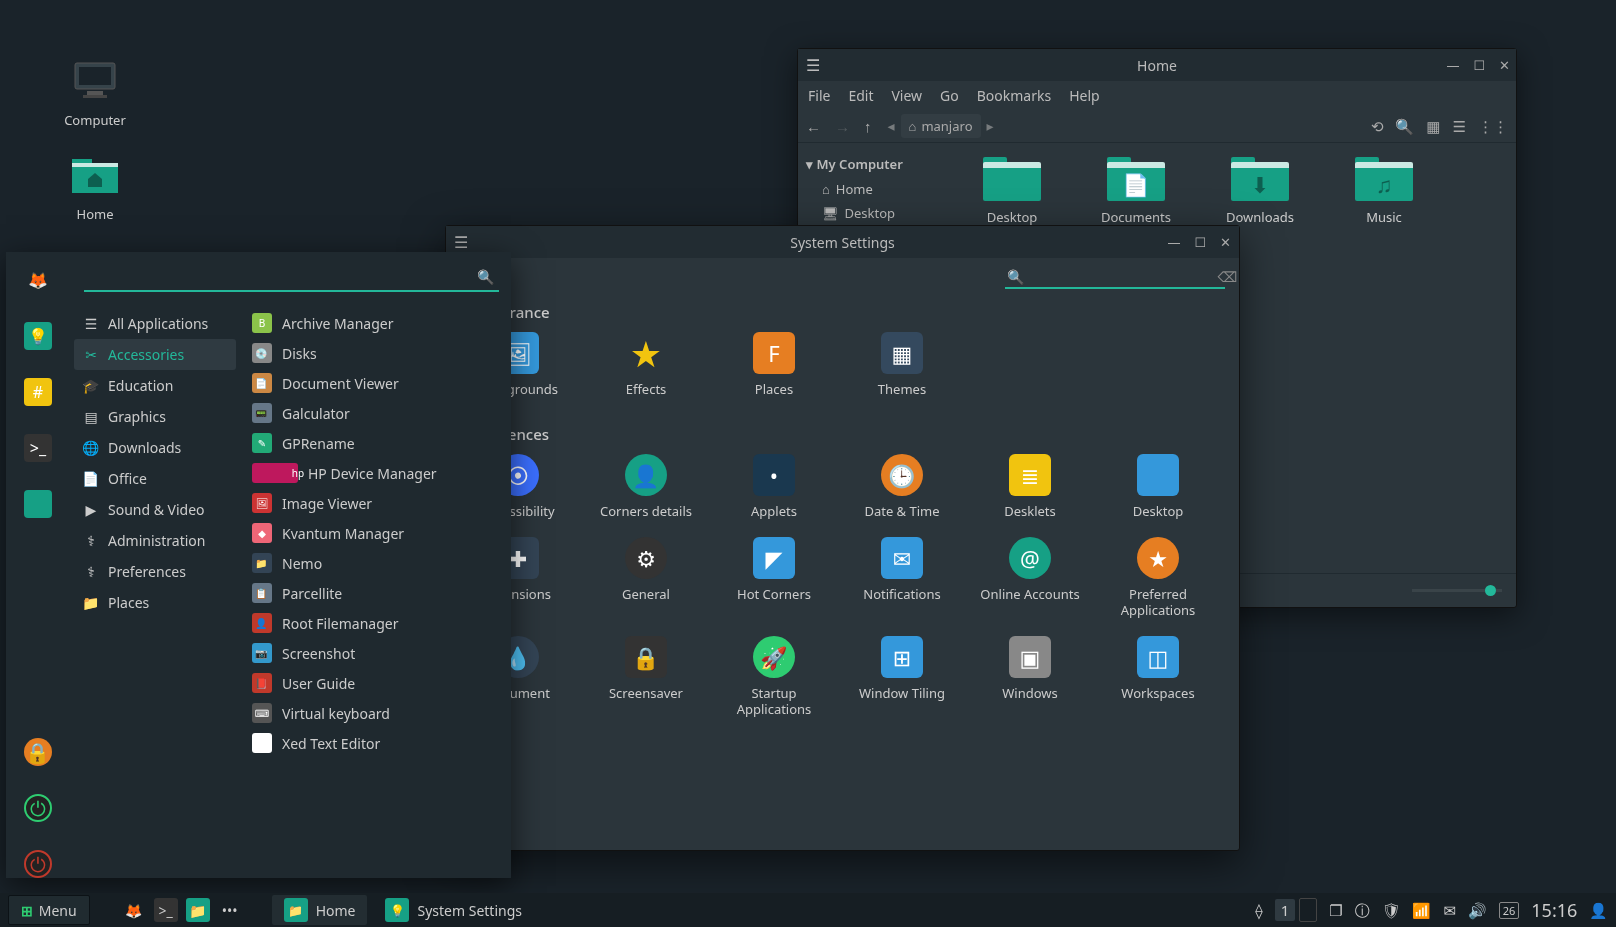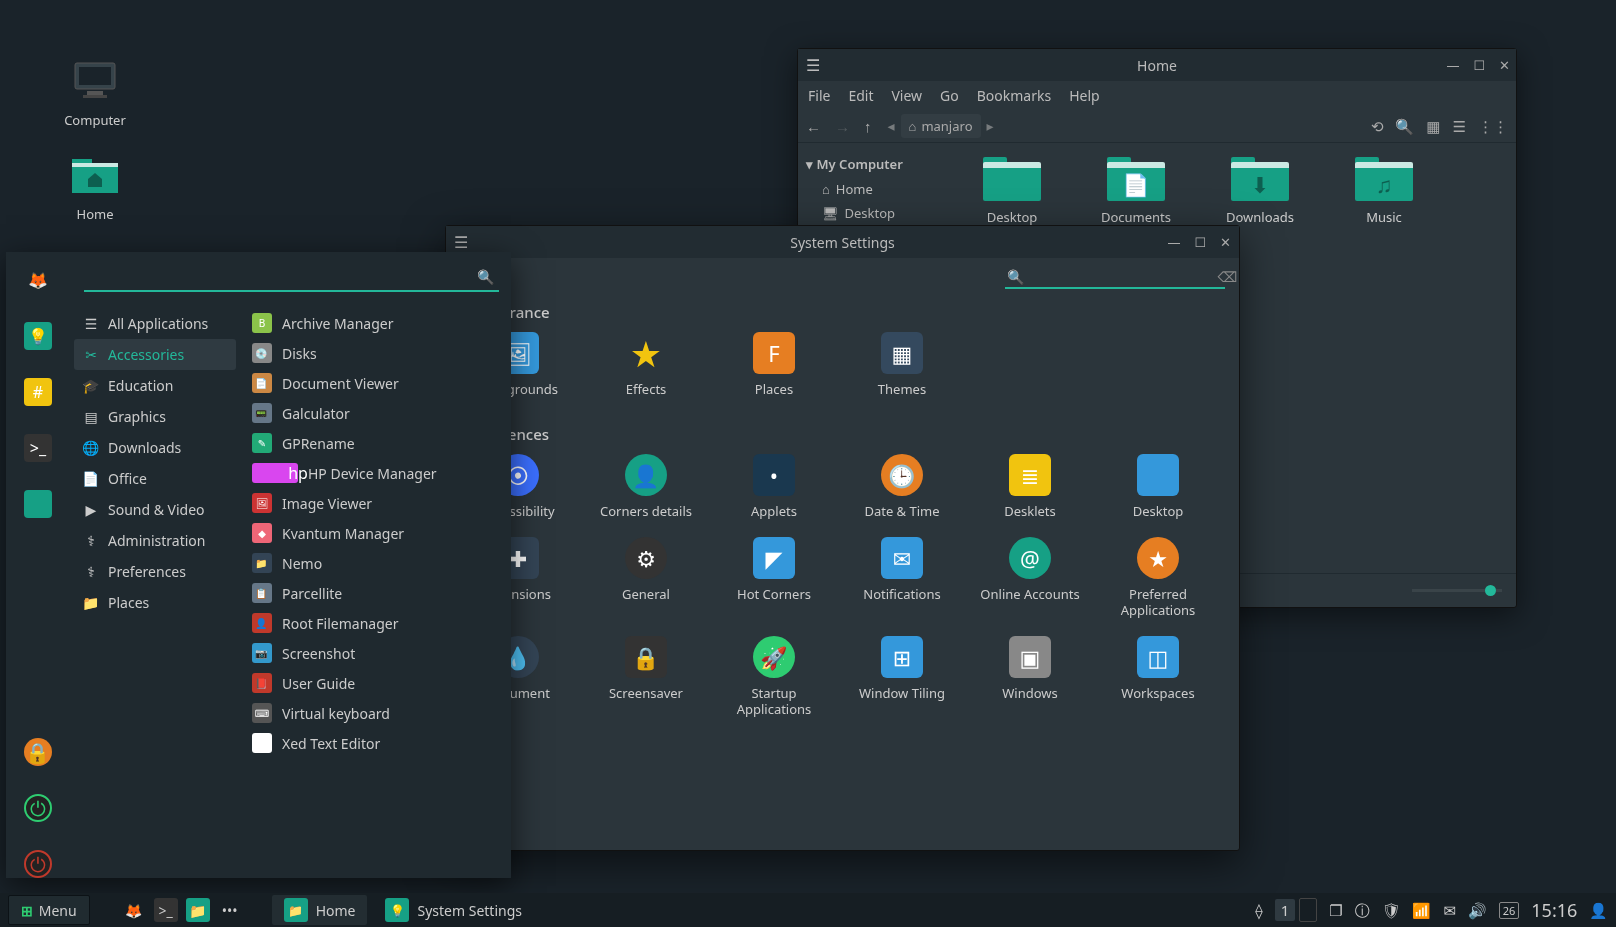--- a/index.html
+++ b/index.html
@@ -377,21 +377,21 @@
       </div>
       <div class="app">
         <span class="ai" style="background:#678;color:#fff;font-size:10px;">📟</span>
         <span>Galculator</span>
       </div>
       <div class="app">
         <span class="ai" style="background:#2a7;color:#fff;font-size:10px;">✎</span>
         <span>GPRename</span>
       </div>
       <div class="app">
-        <span class="ai" style="background:#d946ef;color:#fff;font-size:16px;padding-left:46px;">hp</span>
+        <span class="ai" style="background:#be185d;color:#fff;font-size:10px;padding-left:46px;">hp</span>
         <span>HP Device Manager</span>
       </div>
       <div class="app">
         <span class="ai" style="background:#c33;color:#fff;font-size:10px;">🖼</span>
         <span>Image Viewer</span>
       </div>
       <div class="app">
         <span class="ai" style="background:#e67;color:#fff;font-size:10px;">◆</span>
         <span>Kvantum Manager</span>
       </div>

